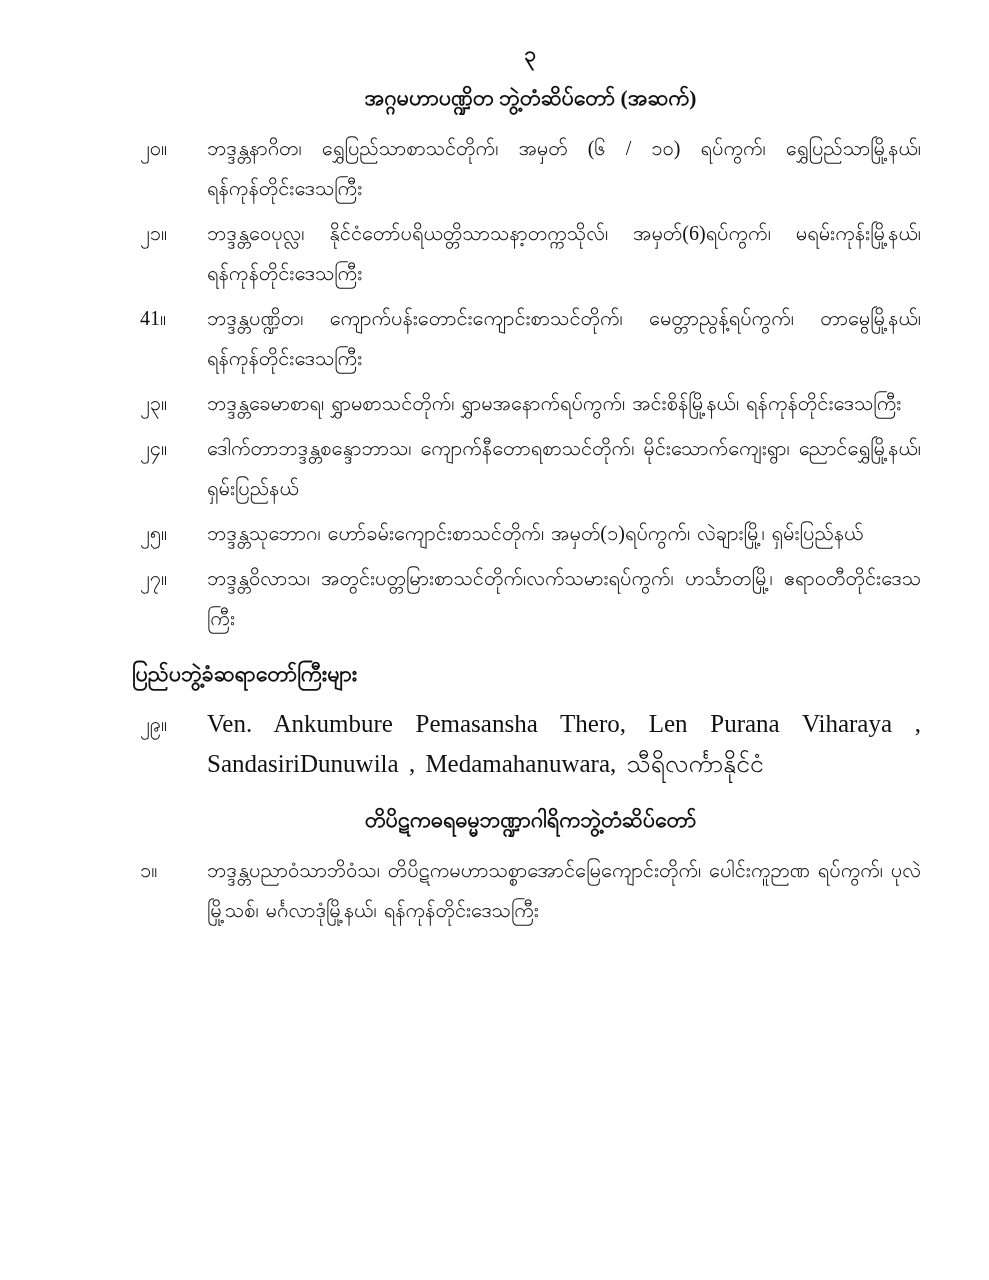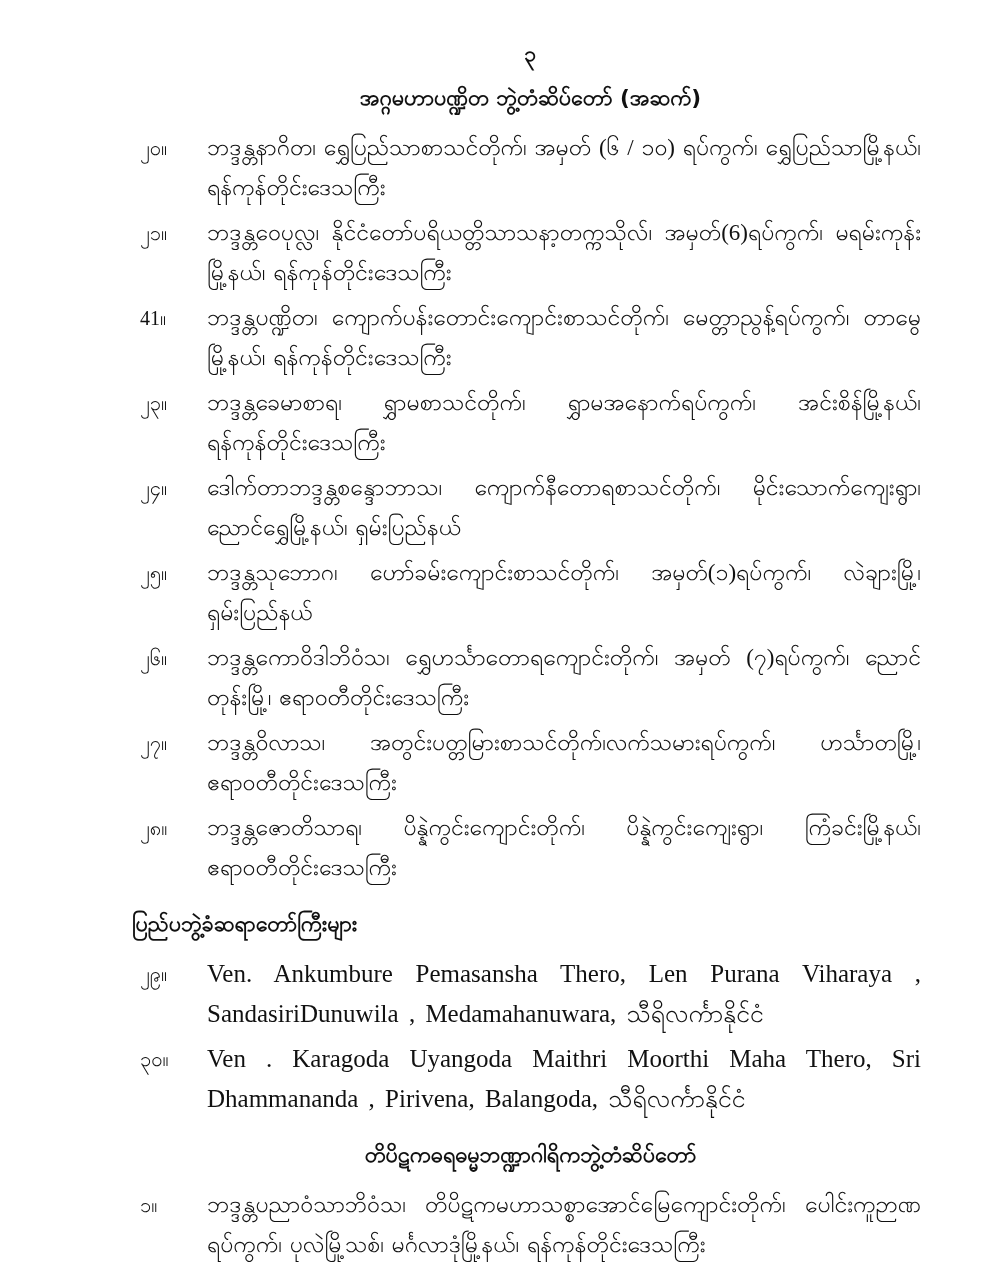--- a/index.html
+++ b/index.html
@@ -25,38 +25,38 @@
     line-height: 28px;
     margin-bottom: 10px;
     letter-spacing: 0.5px;
   }
   .section-title {
     font-size: 21.5px;
     font-weight: bold;
     line-height: 40px;
     margin: 0 0 10px 0;
   }
-  .section-title.center { text-align: center; }
+  .section-title.center { text-align: center; font-family: Liberation Serif, serif; }
   .section-title.left   { text-align: left; margin-left: -8px; }
   .section-title.mid-gap { margin-top: 16px; }
   .item {
     display: flex;
     align-items: flex-start;
     margin-bottom: 5px;
     font-family: Liberation Serif, serif;
   }
   .item .num {
     flex: 0 0 67px;
     font-size: 20px;
     line-height: 40px;
     white-space: nowrap;
   }
   .item .txt {
     flex: 1 1 auto;
-    font-size: 23px;
+    font-size: 20px;
     line-height: 40px;
     text-align: justify;
     text-align-last: left;
     word-spacing: 2px;
   }
   .item.latin .txt {
     font-size: 25px;
     word-spacing: 4px;
   }
 </style>
@@ -87,41 +87,29 @@
   </div>
   <div class="item">
     <div class="num">၂၄။</div>
     <div class="txt">ဒေါက်တာဘဒ္ဒန္တစန္ဒောဘာသ၊ ကျောက်နီတောရစာသင်တိုက်၊ မိုင်းသောက်ကျေးရွာ၊ ညောင်ရွှေမြို့နယ်၊ ရှမ်းပြည်နယ်</div>
   </div>
   <div class="item">
     <div class="num">၂၅။</div>
     <div class="txt">ဘဒ္ဒန္တသုဘောဂ၊ ဟော်ခမ်းကျောင်းစာသင်တိုက်၊ အမှတ်(၁)ရပ်ကွက်၊ လဲချားမြို့၊ ရှမ်းပြည်နယ်</div>
   </div>
   <div class="item">
-    <div class="num">၂၆။</div>
-    <div class="txt">ဘဒ္ဒန္တကောဝိဒါဘိဝံသ၊ ရွှေဟင်္သာတောရကျောင်းတိုက်၊ အမှတ် (၇)ရပ်ကွက်၊ ညောင်တုန်းမြို့၊ ဧရာဝတီတိုင်းဒေသကြီး</div>
-  </div>
-  <div class="item">
     <div class="num">၂၇။</div>
     <div class="txt">ဘဒ္ဒန္တဝိလာသ၊ အတွင်းပတ္တမြားစာသင်တိုက်၊လက်သမားရပ်ကွက်၊ ဟင်္သာတမြို့၊ ဧရာဝတီတိုင်းဒေသကြီး</div>
-  </div>
-  <div class="item">
-    <div class="num">၂၈။</div>
-    <div class="txt">ဘဒ္ဒန္တဇောတိသာရ၊ ပိန္နဲကွင်းကျောင်းတိုက်၊ ပိန္နဲကွင်းကျေးရွာ၊ ကြံခင်းမြို့နယ်၊ ဧရာဝတီတိုင်းဒေသကြီး</div>
   </div>
 
   <div class="section-title left mid-gap">ပြည်ပဘွဲ့ခံဆရာတော်ကြီးများ</div>
 
   <div class="item latin">
     <div class="num">၂၉။</div>
     <div class="txt">Ven. Ankumbure Pemasansha Thero, Len Purana Viharaya , SandasiriDunuwila , Medamahanuwara, သီရိလင်္ကာနိုင်ငံ</div>
-  </div>
-  <div class="item latin">
-    <div class="num">၃၀။</div>
-    <div class="txt">Ven . Karagoda Uyangoda Maithri Moorthi Maha Thero, Sri Dhammananda , Pirivena, Balangoda, သီရိလင်္ကာနိုင်ငံ</div>
   </div>
 
   <div class="section-title center mid-gap">တိပိဋကဓရဓမ္မဘဏ္ဍာဂါရိကဘွဲ့တံဆိပ်တော်</div>
 
   <div class="item">
     <div class="num">၁။</div>
     <div class="txt">ဘဒ္ဒန္တပညာဝံသာဘိဝံသ၊ တိပိဋကမဟာသစ္စာအောင်မြေကျောင်းတိုက်၊ ပေါင်းကူဉာဏ ရပ်ကွက်၊ ပုလဲမြို့သစ်၊ မင်္ဂလာဒုံမြို့နယ်၊ ရန်ကုန်တိုင်းဒေသကြီး</div>
   </div>
 
 </div>

